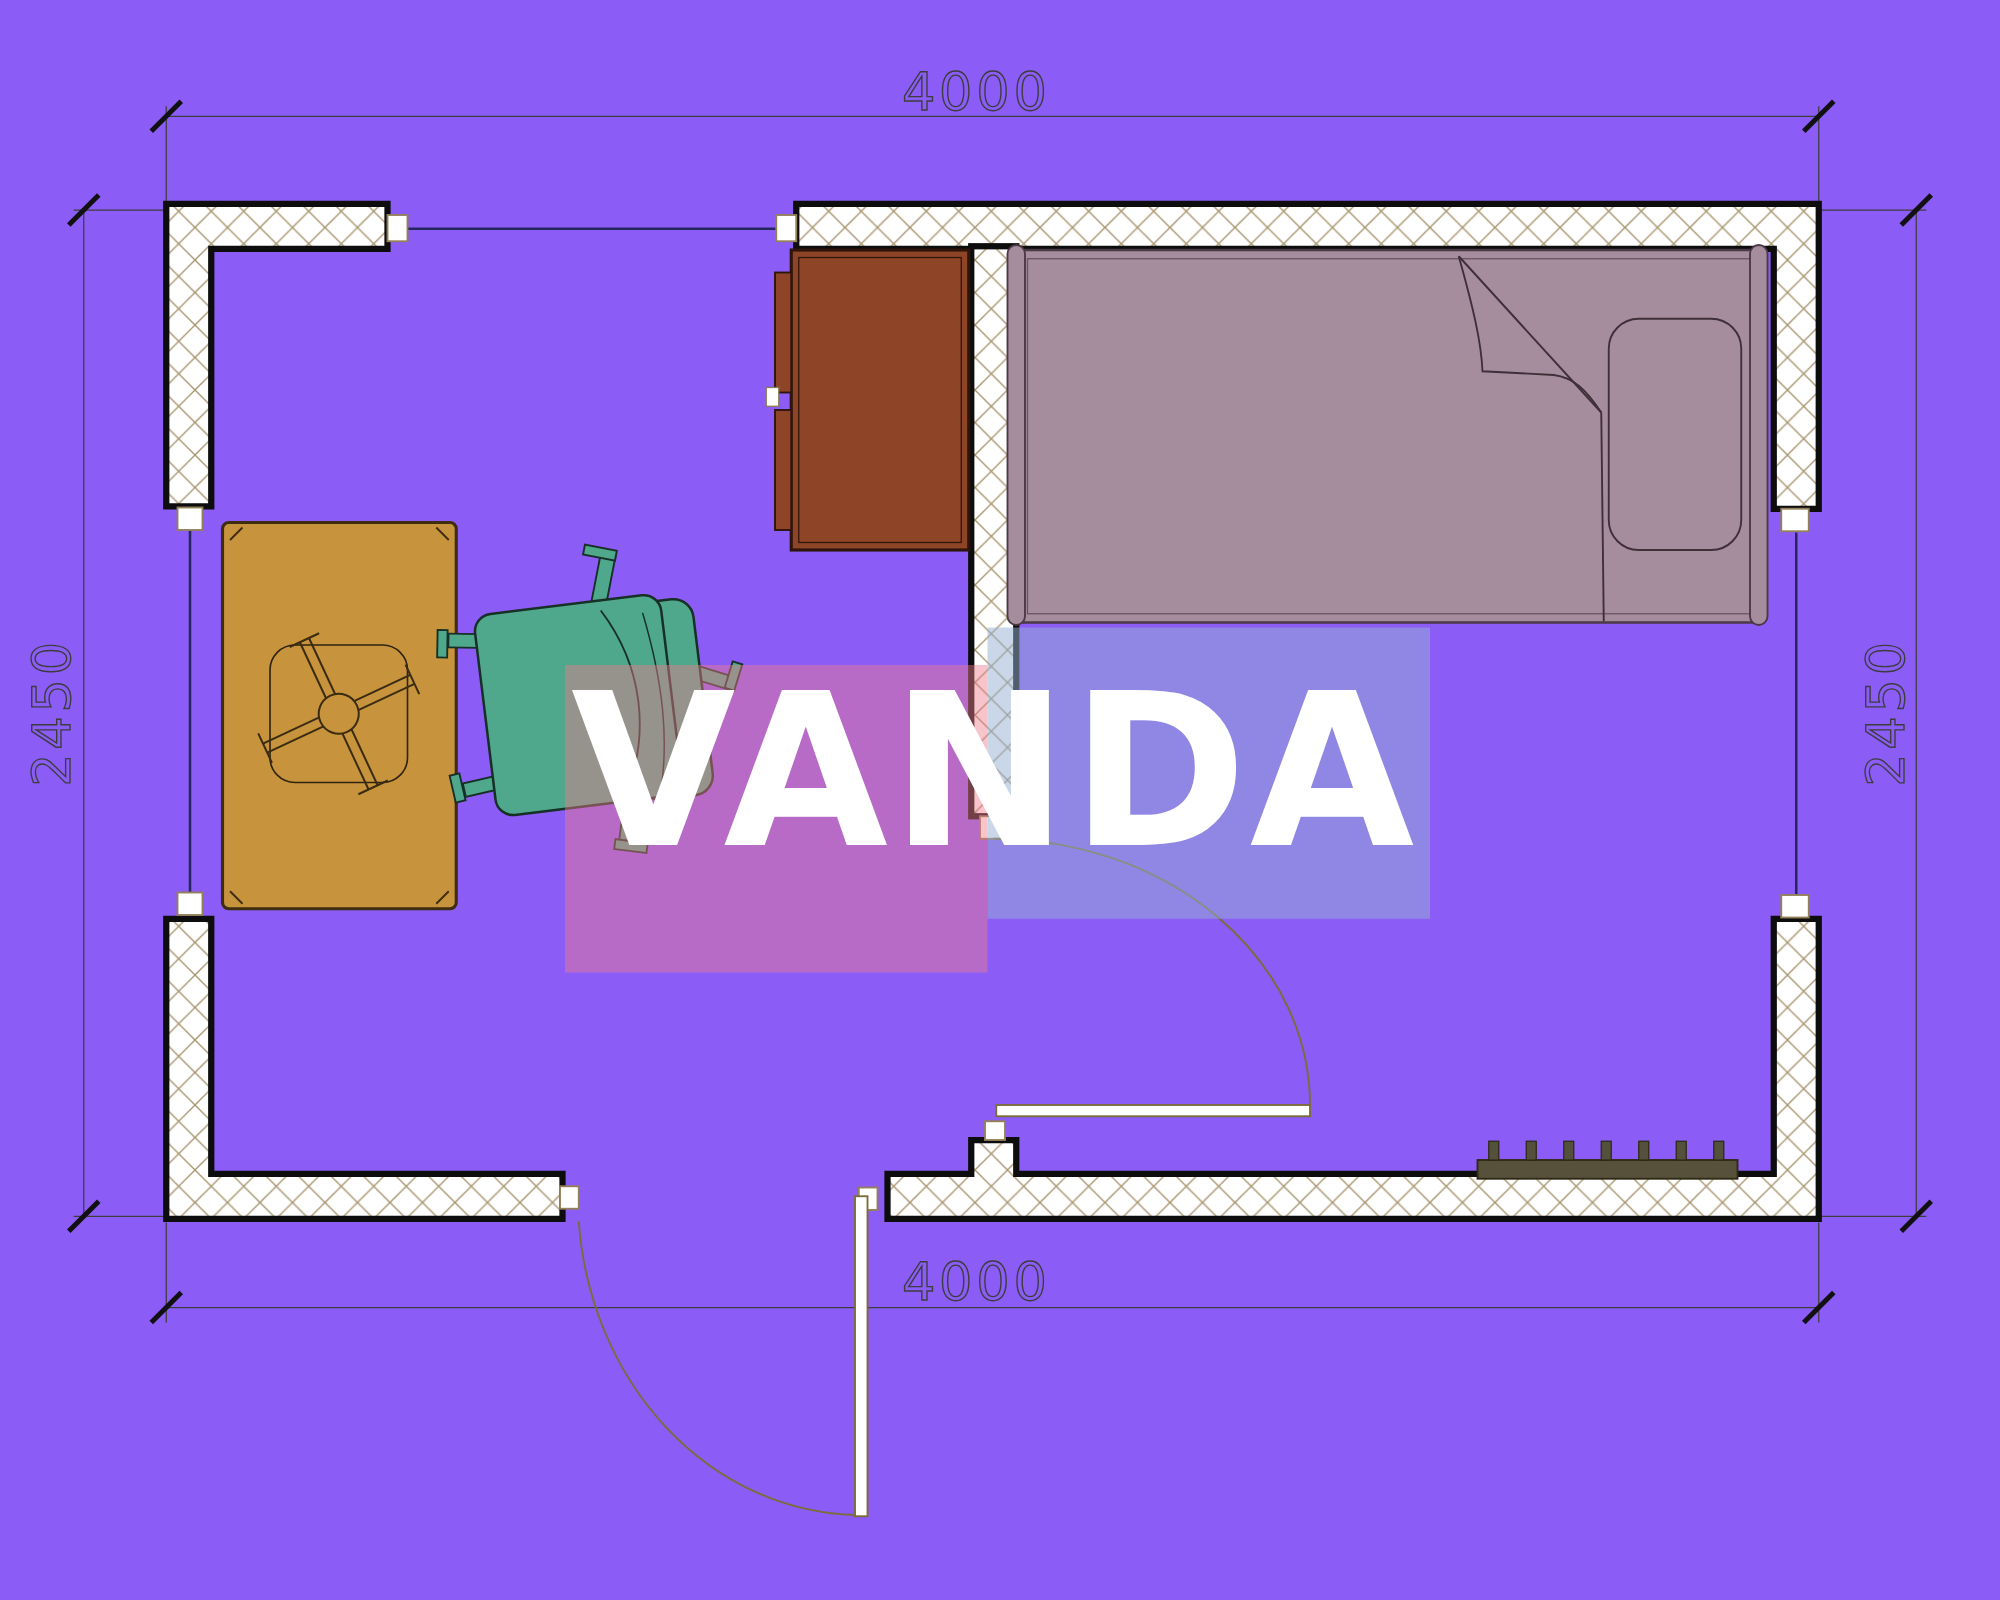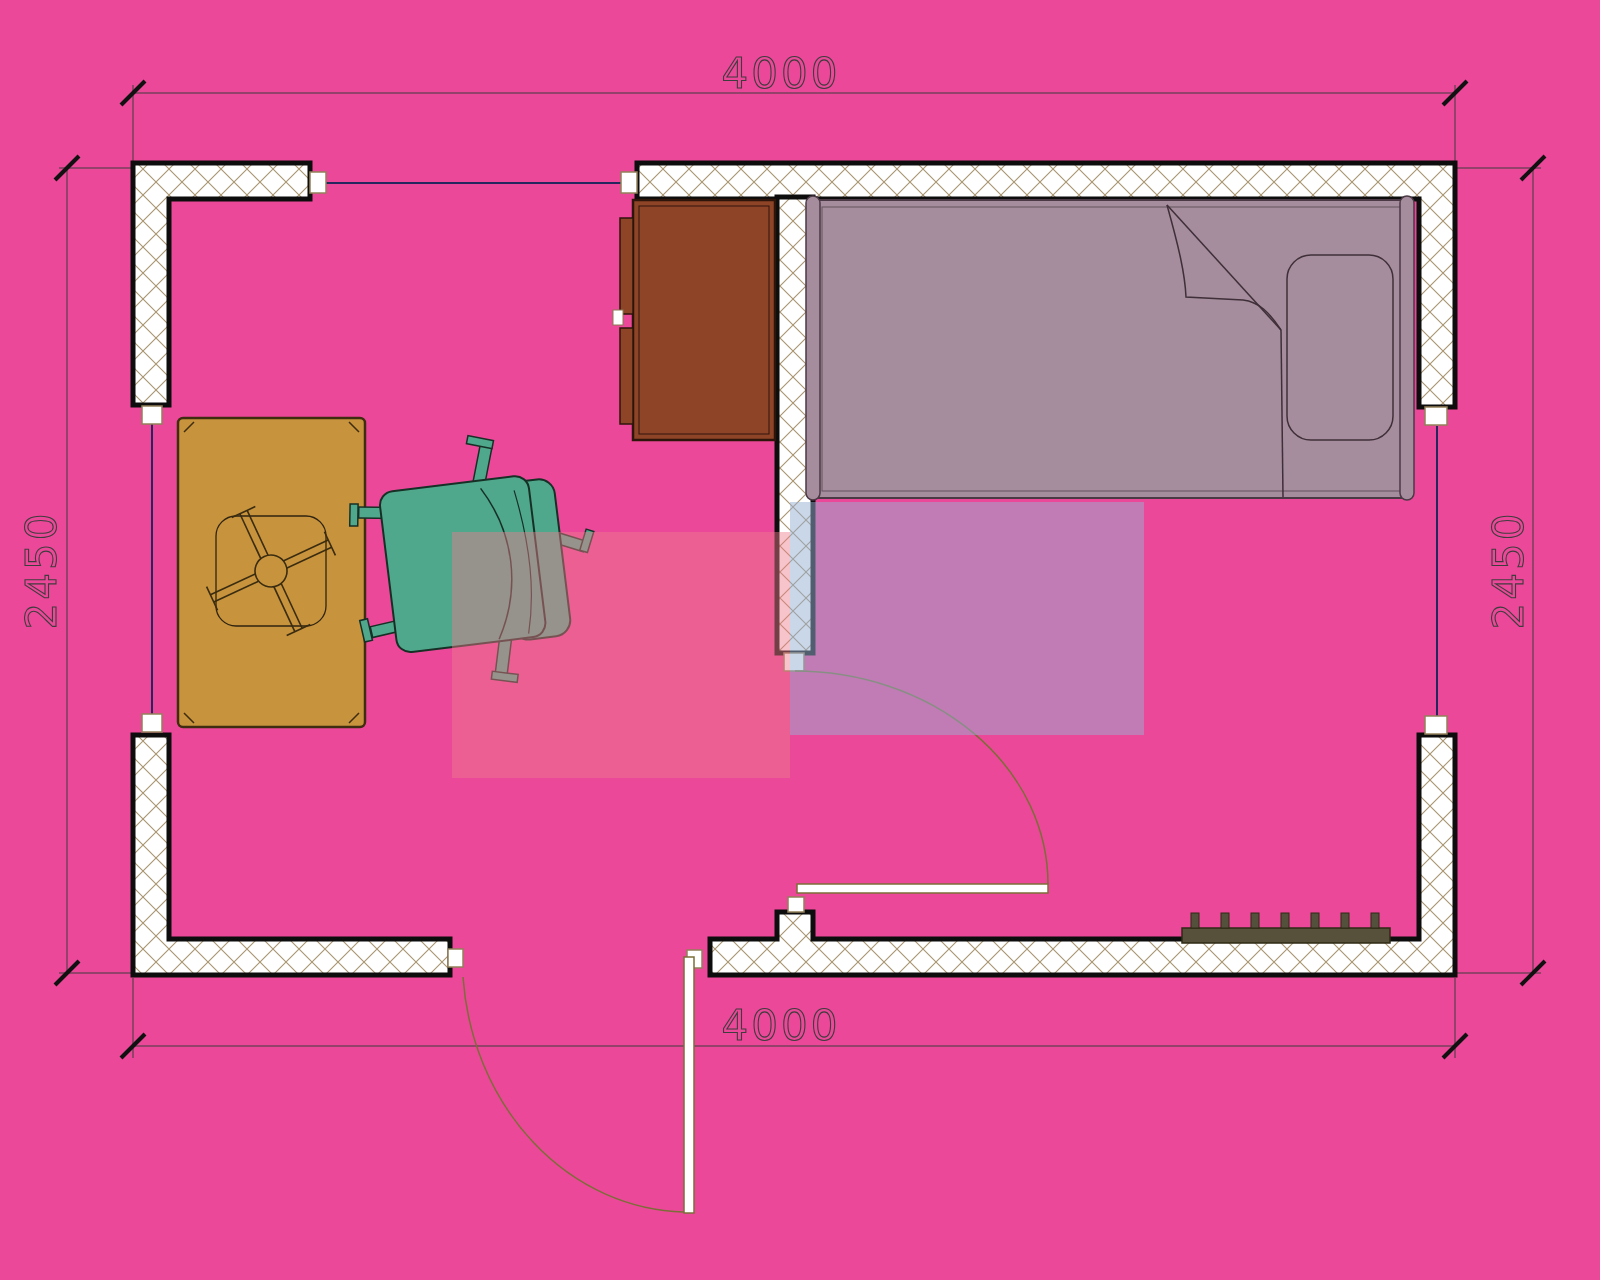--- a/index.html
+++ b/index.html
@@ -1,16 +1,16 @@
 <!DOCTYPE html>
 <html><head>
 <meta charset="utf-8">
 <style>
   html,body{margin:0;padding:0;background:#ffffff;}
-  .stage{position:relative;width:1600px;height:1280px;background:#ec4899;overflow:hidden;
+  .stage{position:relative;width:1600px;height:1280px;background:#8b5cf6;overflow:hidden;
          font-family:"DejaVu Sans",sans-serif;}
   .stage svg{position:absolute;left:0;top:0;}
   .wm-block{position:absolute;}
   .wm-pink{left:452px;top:532px;width:338px;height:246px;background:rgba(237,125,140,0.45);}
   .wm-blue{left:790px;top:502px;width:354px;height:233px;background:rgba(150,175,210,0.50);}
   .wm-text{position:absolute;left:440px;top:500px;width:710px;height:235px;
            display:flex;align-items:center;justify-content:center;
            font-size:170px;font-weight:bold;letter-spacing:2px;color:#ffffff;
            font-family:"DejaVu Sans",sans-serif;user-select:none;}
   .dim-text{font-family:"DejaVu Sans",sans-serif;font-size:42px;letter-spacing:3px;
@@ -167,14 +167,15 @@
       <rect x="1281" y="913" width="8" height="15"></rect>
       <rect x="1311" y="913" width="8" height="15"></rect>
       <rect x="1341" y="913" width="8" height="15"></rect>
       <rect x="1371" y="913" width="8" height="15"></rect>
     </g>
   </g>
 </svg>
 
 <div class="wm-block wm-pink"></div>
 <div class="wm-block wm-blue"></div>
+<div class="wm-text">VANDA</div>
 
 </div>
 
 </body></html>

